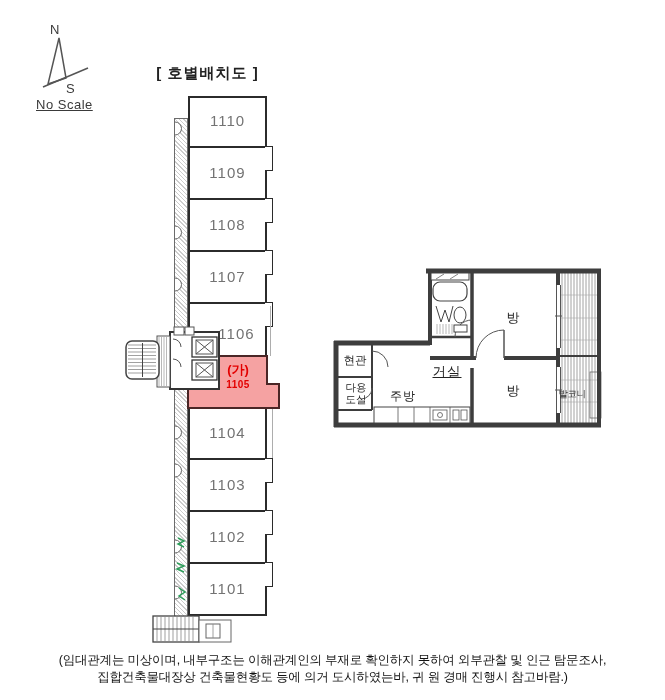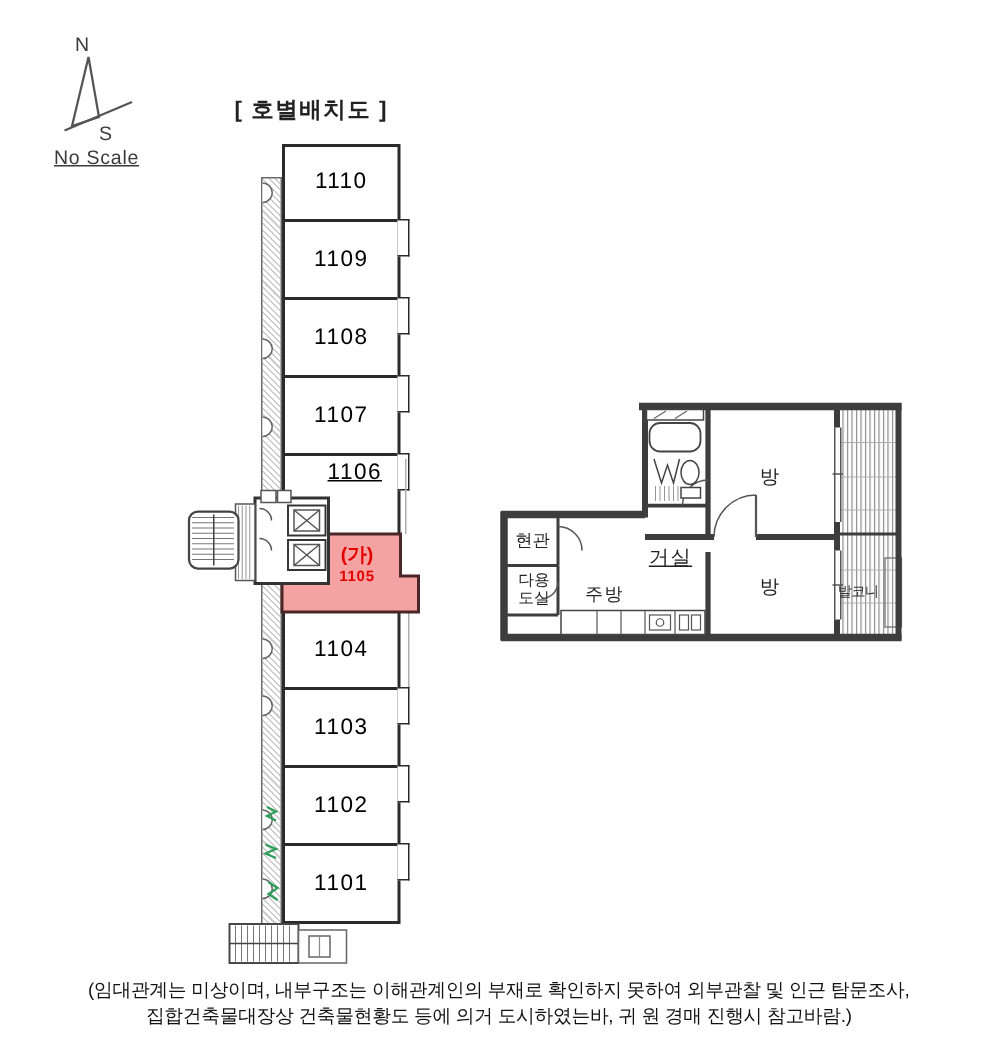--- a/index.html
+++ b/index.html
@@ -15,23 +15,23 @@
   .title2{left:405px;top:241px;width:130px;text-align:center;font-size:15px;font-weight:700;letter-spacing:1px;color:#222;}
   
   .corridor{left:174px;top:118px;width:14px;height:519px;box-sizing:border-box;border:1px solid #6b6b6b;
             background:repeating-linear-gradient(45deg,#ffffff 0px,#ffffff 2px,#cccccc 2px,#cccccc 3px);}
   
   .units-frame{left:188px;top:96px;width:79px;height:520px;box-sizing:border-box;border:2px solid #2b2b2b;background:#fff;}
   .udiv{left:189px;width:77px;height:2px;background:#2b2b2b;}
   .d0{top:146px}.d1{top:198px}.d2{top:250px}.d3{top:302px}.d4{top:458px}.d5{top:510px}.d6{top:562px}
   .tab{left:265px;width:8px;height:25px;box-sizing:border-box;border:1.5px solid #2b2b2b;border-left:none;background:#fff;}
   .t0{top:146px}.t1{top:198px}.t2{top:250px}.t3{top:302px}.t4{top:458px}.t5{top:510px}.t6{top:562px}
-  .ulabel{left:188px;width:79px;text-align:center;font-size:15px;letter-spacing:1px;color:#000000;}
+  .ulabel{left:188px;width:79px;text-align:center;font-size:15px;letter-spacing:1px;color:#737373;}
   .y1110{top:112px}.y1109{top:164px}.y1108{top:216px}.y1107{top:268px}
-  .y1106{top:306px;padding-left:18px;width:61px;text-decoration:underline;}
+  .y1106{top:325px;padding-left:18px;width:61px;}
   .y1104{top:424px}.y1103{top:476px}.y1102{top:528px}.y1101{top:580px}
   .grayline{width:1px;background:#adadad;}
   .g1{left:270px;top:306px;height:50px;}
   .g2{left:272px;top:408px;height:50px;}
   
   .hl-label{left:212px;top:362px;width:52px;text-align:center;line-height:15px;}
   .hl-prefix{font-size:13px;font-weight:700;}
   .hl-num{font-size:10px;font-weight:700;letter-spacing:.5px;}
   
   .rlabel{position:absolute;color:#222;text-align:center;}

